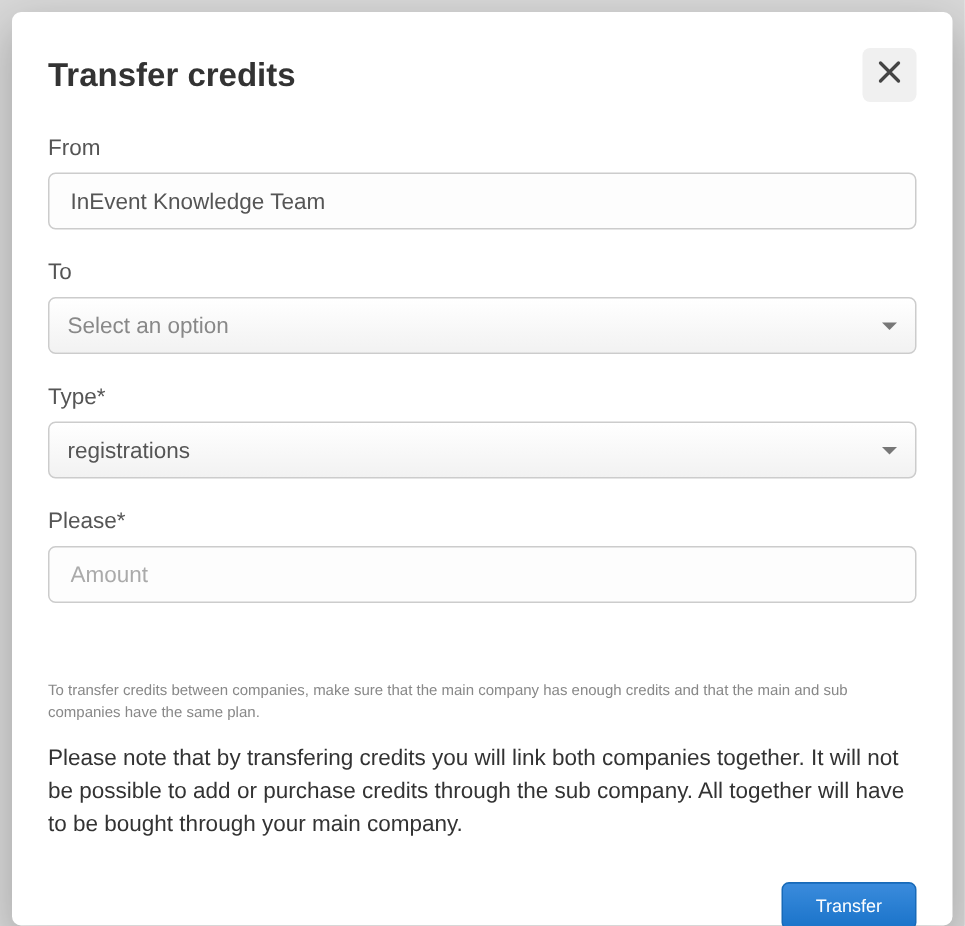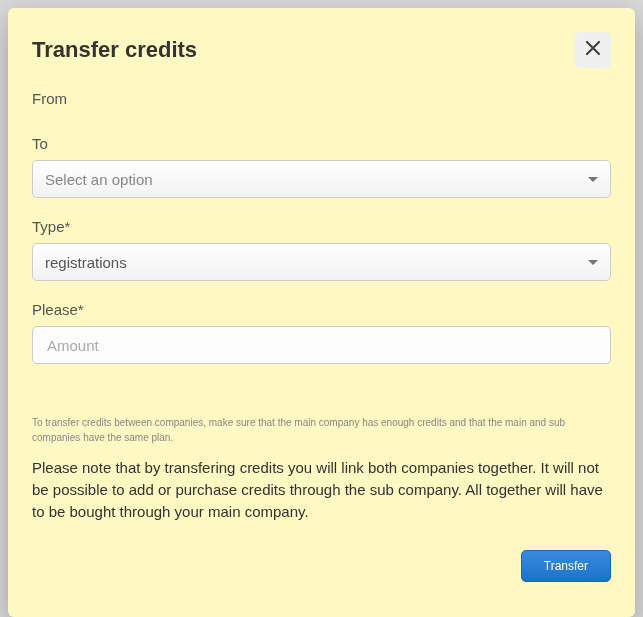--- a/index.html
+++ b/index.html
@@ -6,21 +6,21 @@
   html, body {
     margin: 0; padding: 0;
     width: 643px; height: 617px;
     font-family: "Segoe UI", "Helvetica Neue", Arial, sans-serif;
     background: #d8d8d8;
     overflow: hidden;
   }
   .modal {
     position: absolute;
     top: 8px; left: 8px; right: 8px; bottom: 0;
-    background: #fef9c3;
+    background: #ffffff;
     border-radius: 6px;
     box-shadow: 0 10px 30px rgba(0,0,0,0.25);
     padding: 24px 24px 20px 24px;
     display: flex;
     flex-direction: column;
   }
   .modal-header {
     display: flex;
     align-items: center;
     justify-content: space-between;
@@ -118,20 +118,23 @@
       <span>
         <svg viewBox="0 0 16 16">
             <path d="M2 2 L14 14 M14 2 L2 14" stroke="#444" stroke-width="2.2" fill="none" stroke-linecap="round"></path>
           </svg>
       </span>
     </div>
   </div>
 
   <div class="form-group">
     <span class="label">From</span>
+    <div class="input">
+      <input class="raw-input" type="text" value="InEvent Knowledge Team" style="">
+    </div>
   </div>
 
   <div class="form-group">
     <span class="label">To</span>
     <div class="select">
       <span class="sel-text">Select an option</span>
       <span class="caret"></span>
     </div>
   </div>
 

